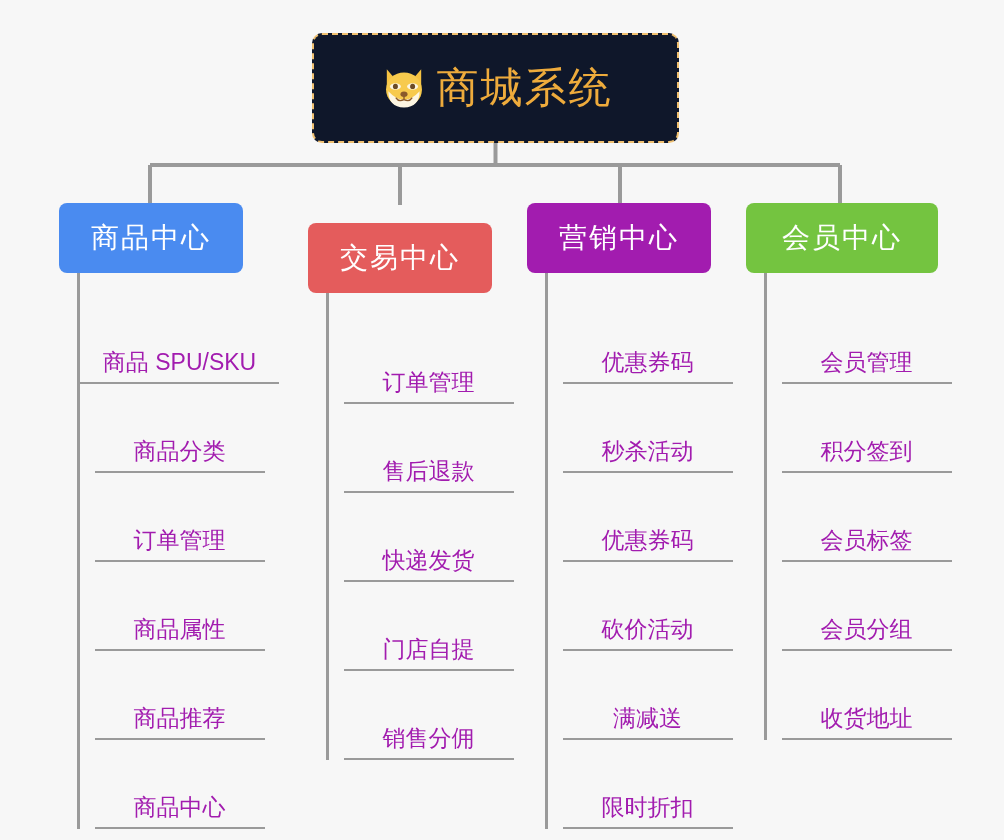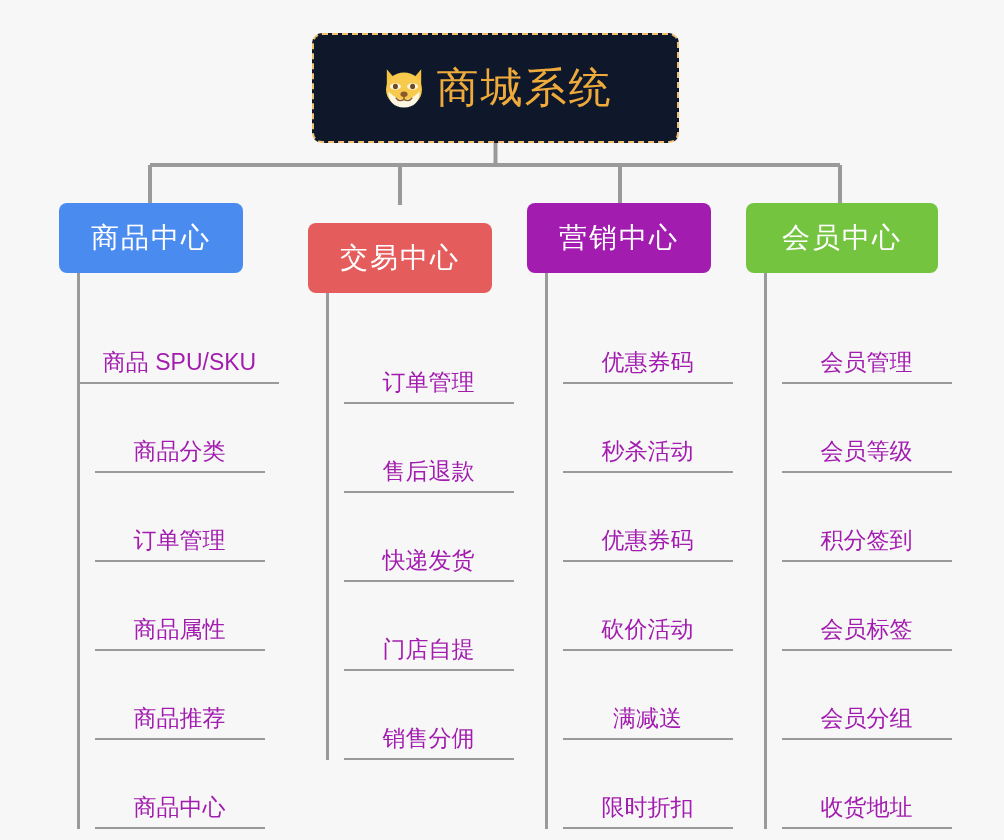--- a/index.html
+++ b/index.html
@@ -226,23 +226,20 @@
 
   <div class="column" id="col-3" style="left:746px;">
     <div class="cat-box w-wide" style="background: rgb(116, 196, 64);">
       <span>会员中心</span>
     </div>
     <div class="leaf-list">
       <div class="leaf-item">
           <span class="leaf-inner">会员管理</span>
         </div>
       <div class="leaf-item">
-          <span class="leaf-inner">会员等级</span>
-        </div>
-      <div class="leaf-item">
           <span class="leaf-inner">积分签到</span>
         </div>
       <div class="leaf-item">
           <span class="leaf-inner">会员标签</span>
         </div>
       <div class="leaf-item">
           <span class="leaf-inner">会员分组</span>
         </div>
       <div class="leaf-item">
           <span class="leaf-inner">收货地址</span>

